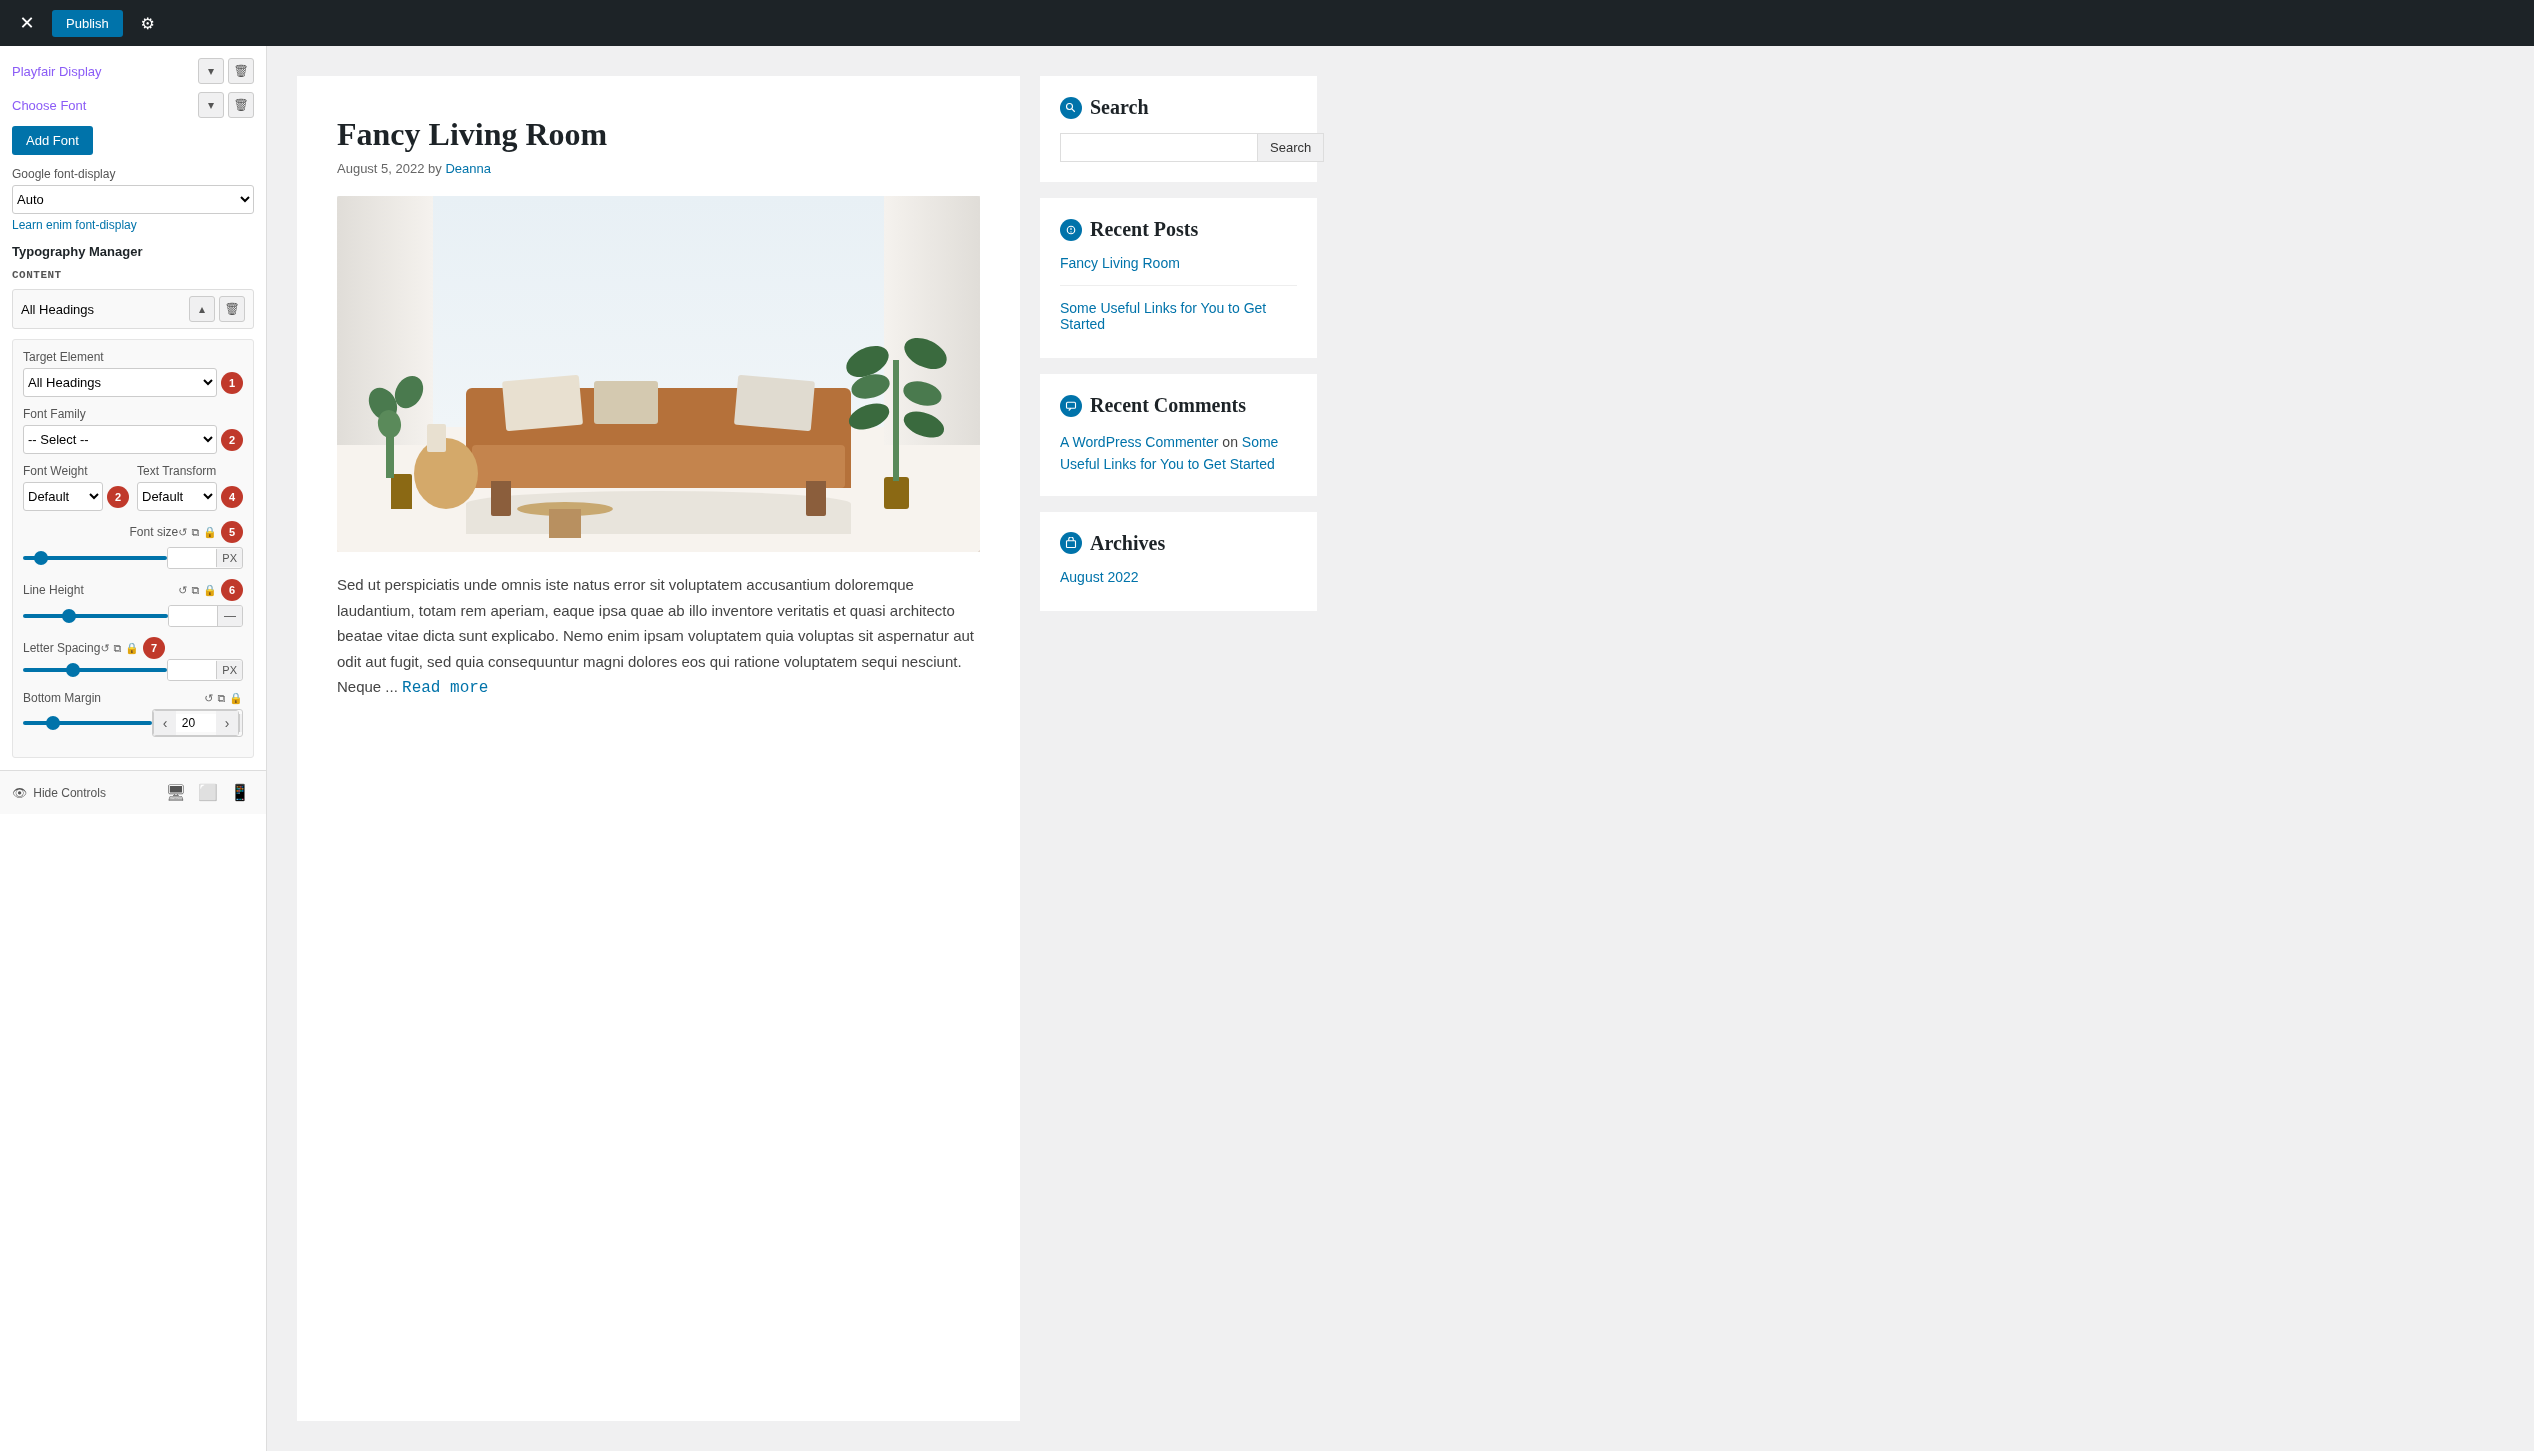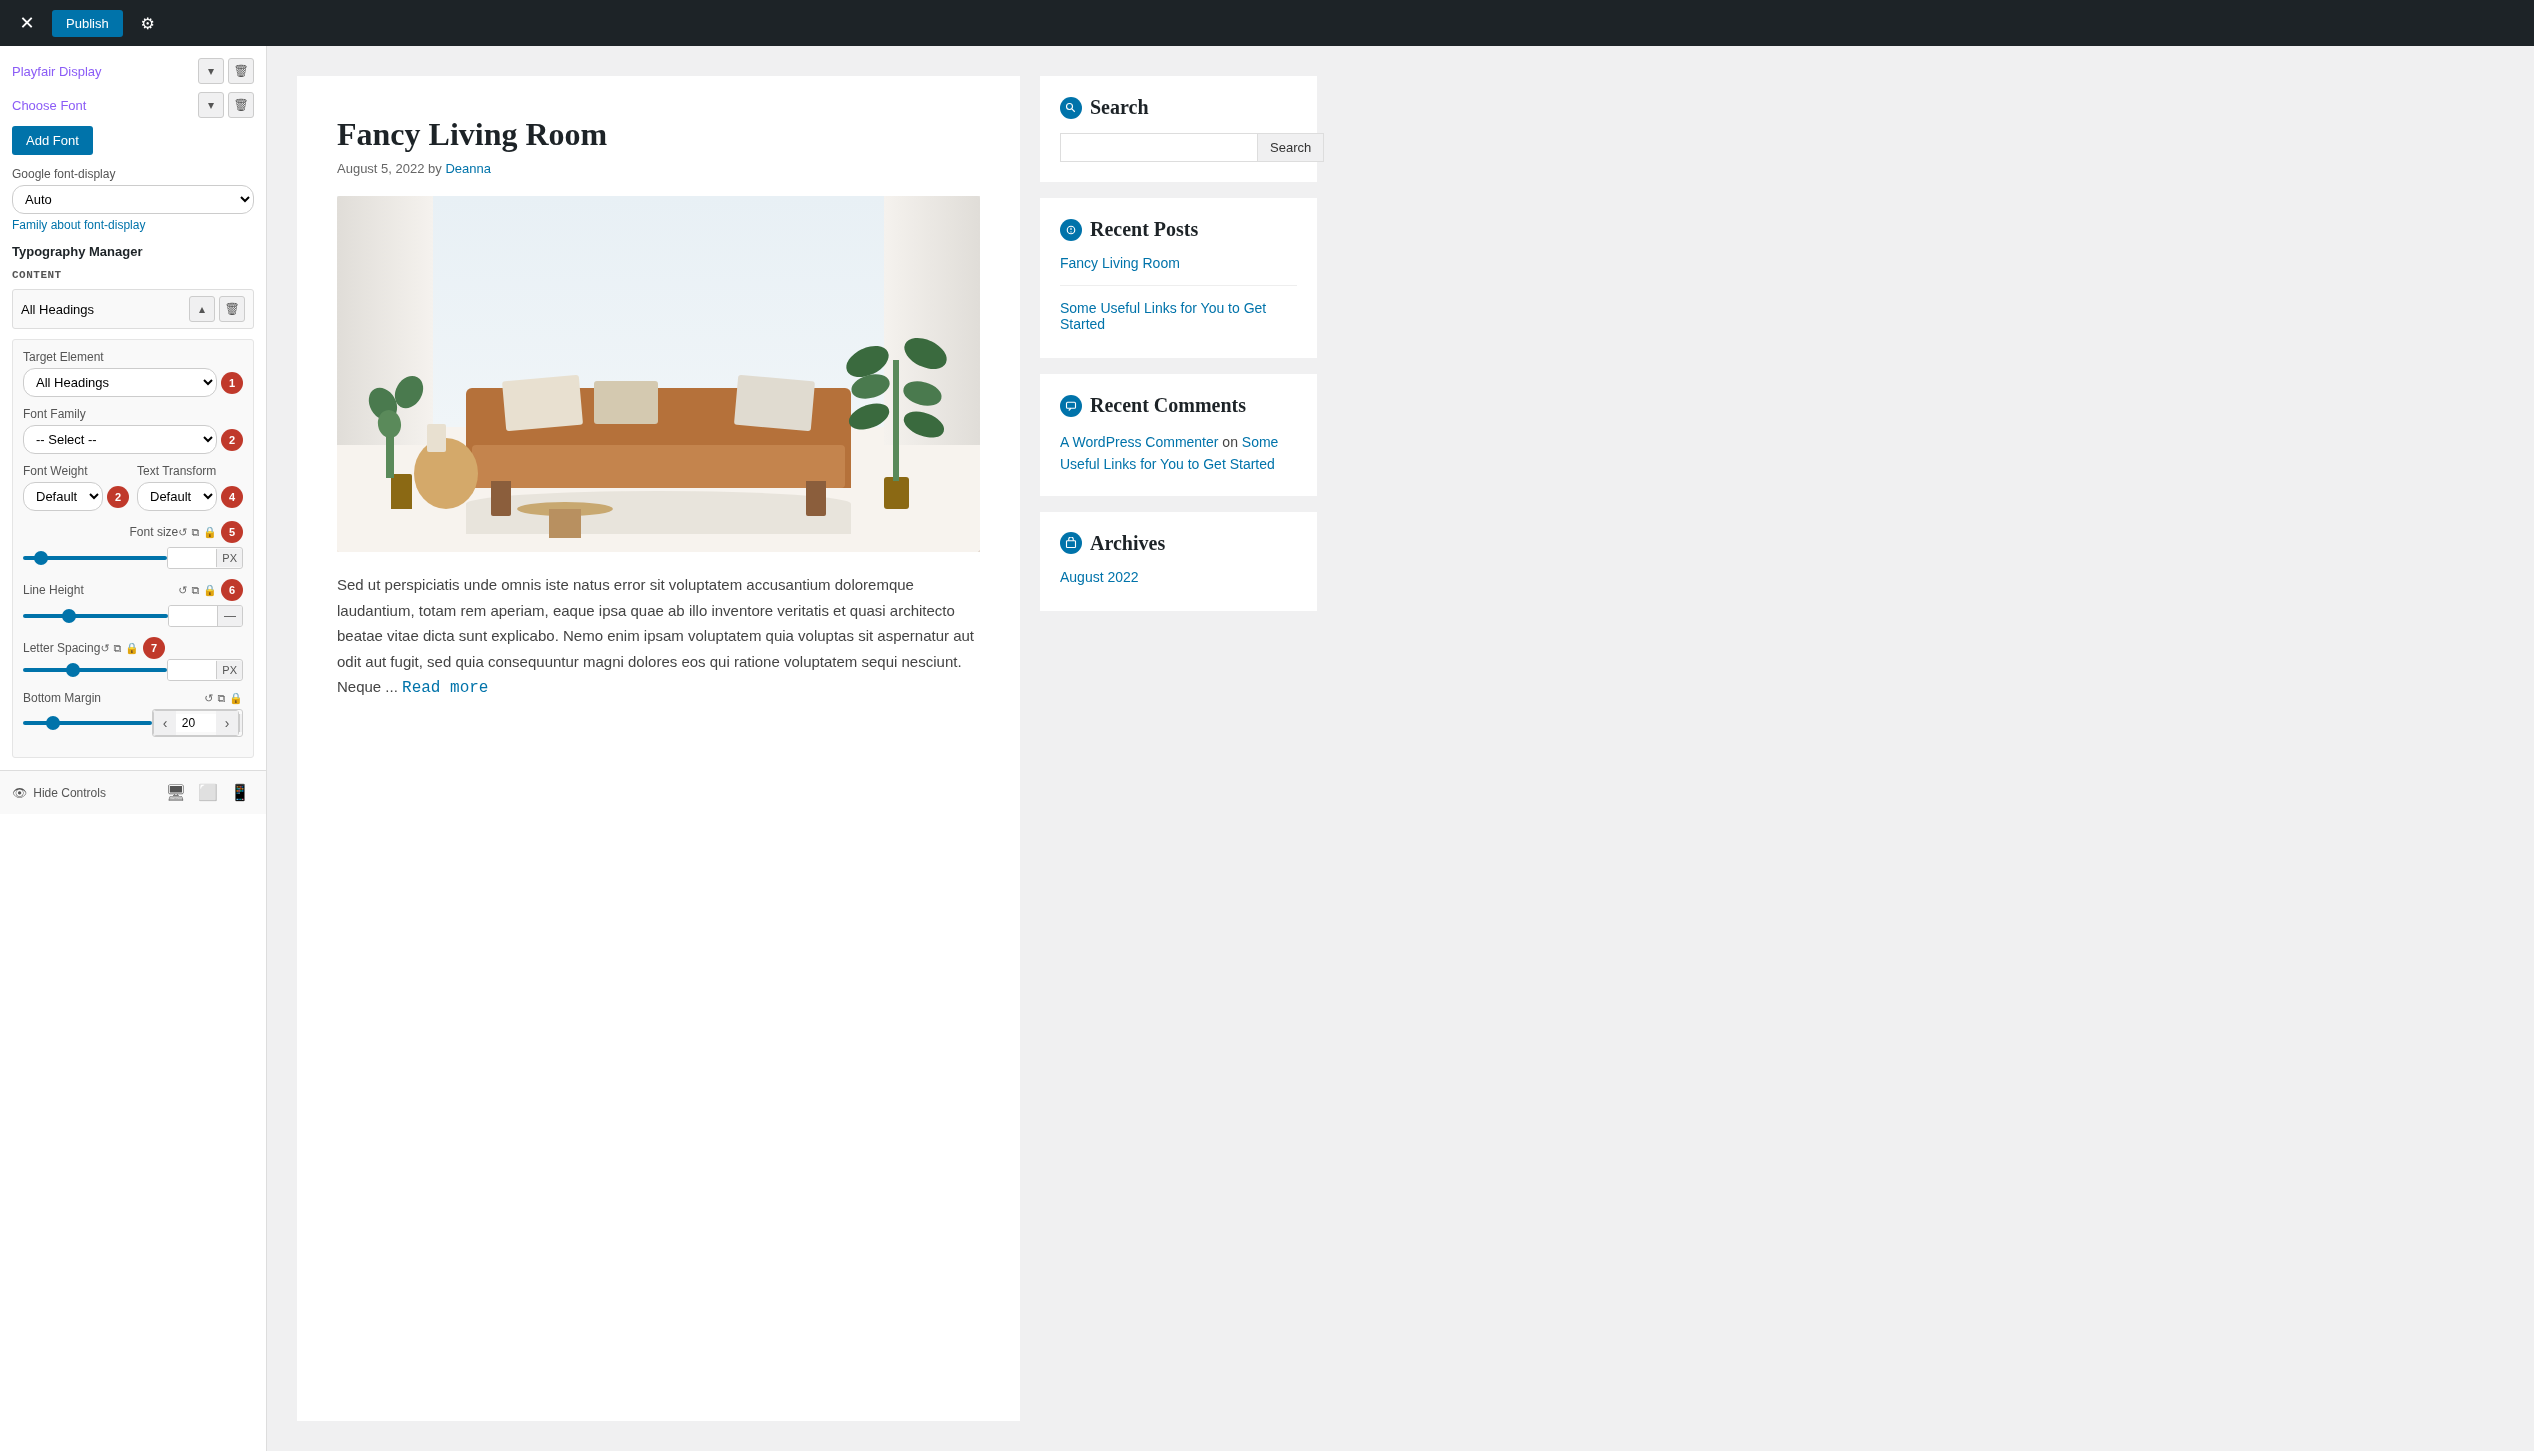--- a/index.html
+++ b/index.html
@@ -23,21 +23,21 @@
 
     .sidebar-section { margin-bottom: 12px; }
 
     .font-row { display: flex; align-items: center; justify-content: space-between; margin-bottom: 8px; }
     .font-label { font-size: 13px; font-weight: 500; color: #8b5cf6; text-align: center; }
     .font-controls { display: flex; gap: 4px; }
     .icon-btn { background: #f0f0f1; border: 1px solid #ccc; border-radius: 3px; cursor: pointer; width: 26px; height: 26px; display: flex; align-items: center; justify-content: center; font-size: 12px; color: #555; }
 
     .add-font-btn { background: #0073aa; color: #fff; border: none; border-radius: 3px; padding: 7px 14px; cursor: pointer; font-size: 13px; font-weight: 500; margin-bottom: 12px; }
 
-    .select-dropdown { width: 100%; padding: 5px 8px; border: 1px solid #ccc; border-radius: 12px; font-size: 13px; background: #fff; cursor: pointer; appearance: auto; }
+    .select-dropdown { width: 100%; padding: 5px 0; border: 1px solid #ccc; border-radius: 3px; font-size: 13px; background: #fff; cursor: pointer; appearance: auto; }
 
     .learn-link { color: #0073aa; font-size: 12px; text-decoration: none; display: block; margin-top: 4px; }
 
     .typo-heading { font-size: 13px; font-weight: 600; color: #1d2327; margin-bottom: 10px; }
 
     .content-label { font-size: 11px; font-weight: 700; text-transform: uppercase; color: #555; margin-bottom: 8px; letter-spacing: 0.5px; font-family: Liberation Mono, monospace; }
 
     
     .headings-row { display: flex; align-items: center; justify-content: space-between; margin-bottom: 10px; padding: 6px 8px; background: #f9f9f9; border: 1px solid #ddd; border-radius: 3px; }
     .headings-label { font-size: 13px; font-weight: 500; }
@@ -160,21 +160,21 @@
     
     <div class="sidebar-section">
       <div class="field-label">Google font-display</div>
       <select class="select-dropdown">
         <option>Auto</option>
         <option>Swap</option>
         <option>Block</option>
         <option>Fallback</option>
         <option>Optional</option>
       </select>
-      <a href="#" class="learn-link">Family about font-display</a>
+      <a href="#" class="learn-link">Learn enim font-display</a>
     </div>
 
     
     <div class="typo-heading">Typography Manager</div>
 
     
     <div class="content-label">CONTENT</div>
 
     
     <div class="headings-row">

